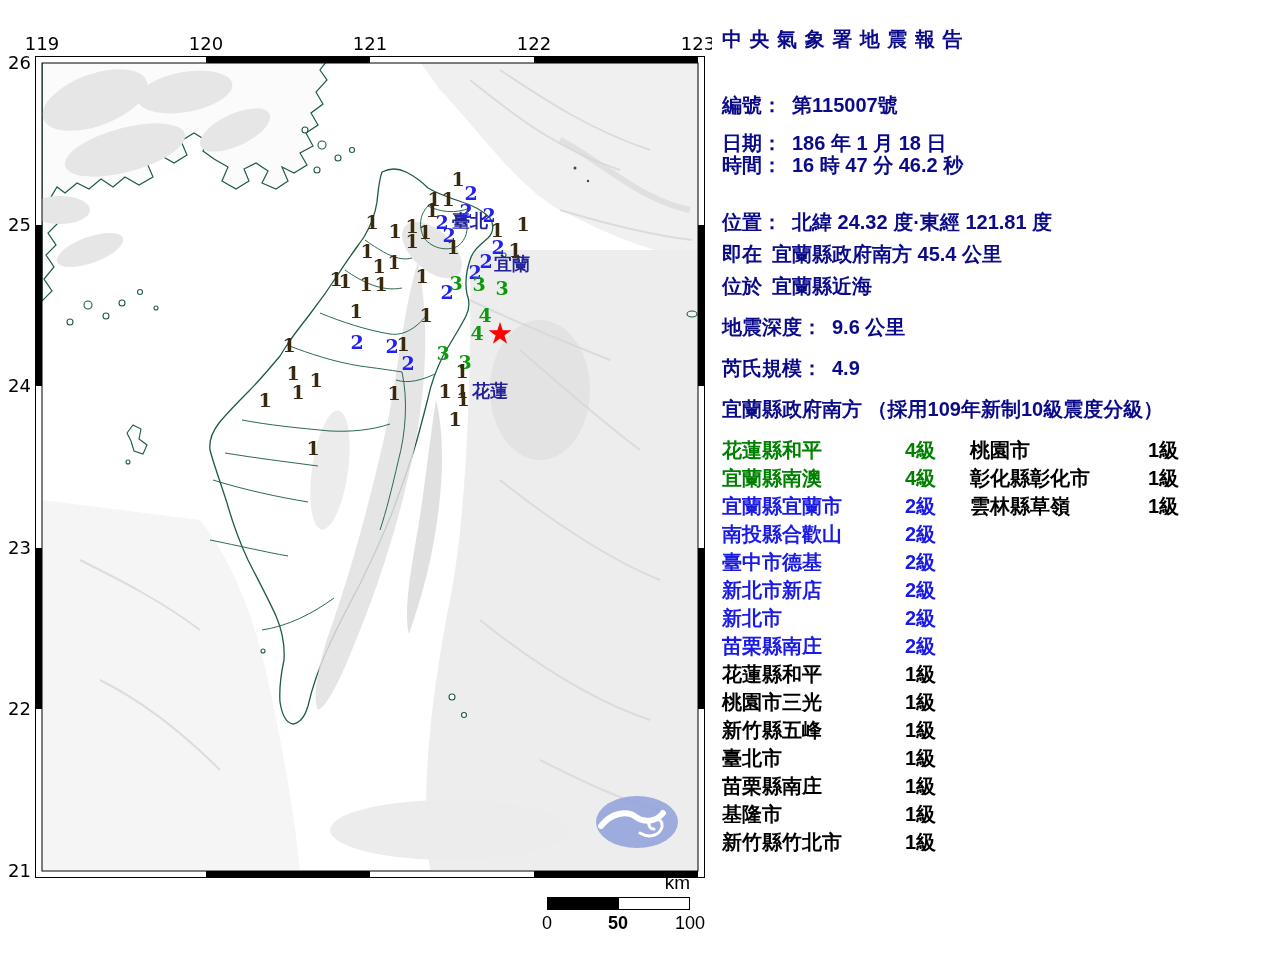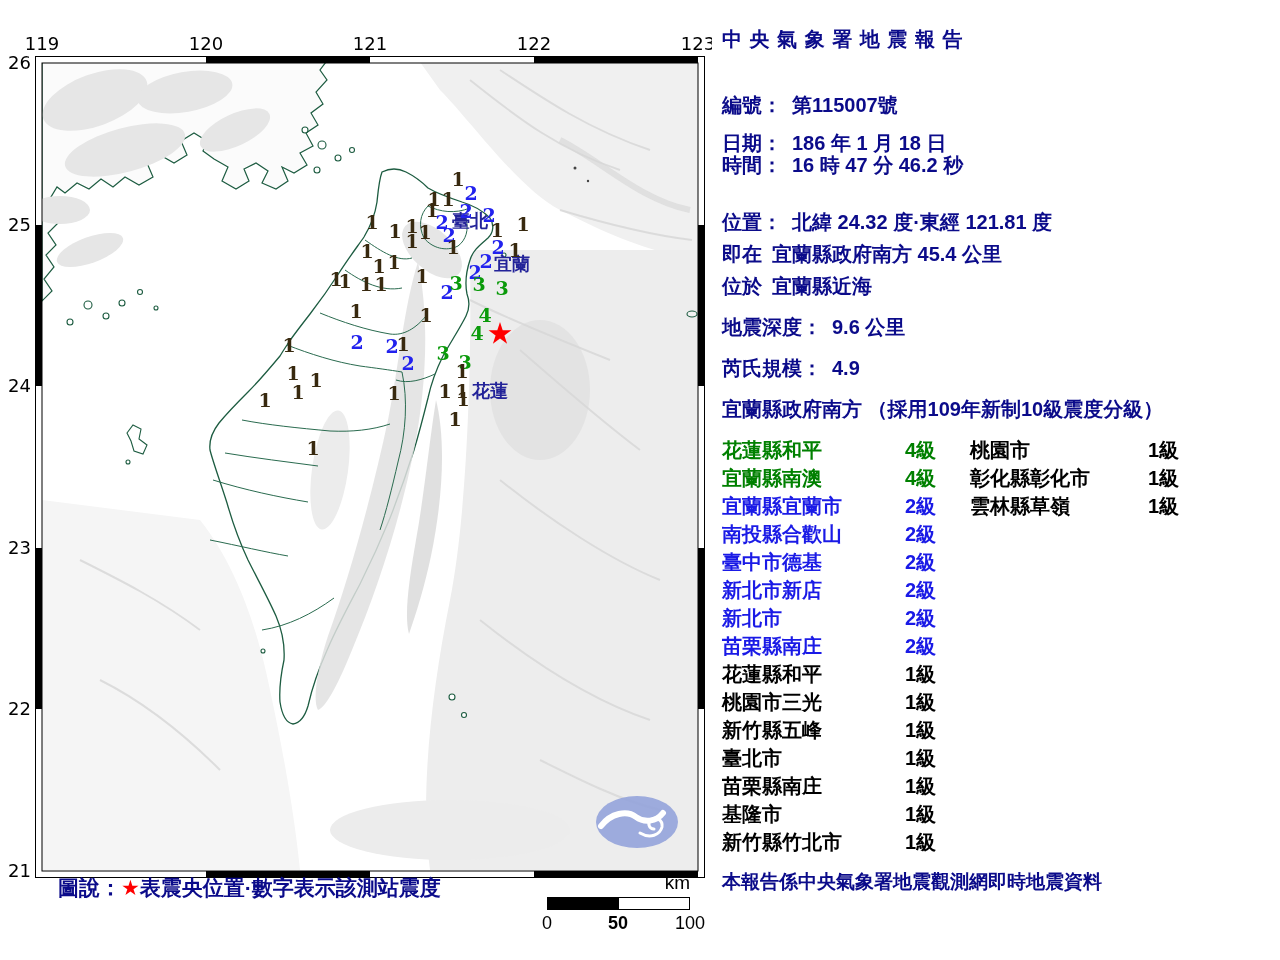--- a/index.html
+++ b/index.html
@@ -241,23 +241,20 @@
     <g id="g-yticks" font-size="18" fill="#000000" text-anchor="end" font-family="'DejaVu Sans',sans-serif">
         <text x="31" y="69" fill="#000">26</text>
         <text x="31" y="230.6" fill="#000">25</text>
         <text x="31" y="392.2" fill="#000">24</text>
         <text x="31" y="553.8" fill="#000">23</text>
         <text x="31" y="715.4" fill="#000">22</text>
         <text x="31" y="877" fill="#000">21</text>
       </g>
   </svg>
 
-  <div class="abs legend navy">
-    <span>圖說：</span><span class="star">★</span><span>表震央位置·數字表示該測站震度</span>
-  </div>
 
   <div class="abs km-label">km</div>
   <div class="abs sbar"></div>
   <div class="abs sbar-ticks">
     <span style="left:0;">0</span>
     <span style="left:71px;font-weight:bold;">50</span>
     <span style="left:143px;">100</span>
   </div>
 </div>
 
@@ -362,15 +359,14 @@
         <span class="int-name">彰化縣彰化市</span>
         <span class="int-level">1級</span>
       </div>
       <div class="int-row black" style="top: 56px;">
         <span class="int-name">雲林縣草嶺</span>
         <span class="int-level">1級</span>
       </div>
     </div>
 
   <div class="abs footer navy">
-    <div>本報告係中央氣象署地震觀測網即時地震資料</div>
   </div>
 </div>
 
 </body></html>

